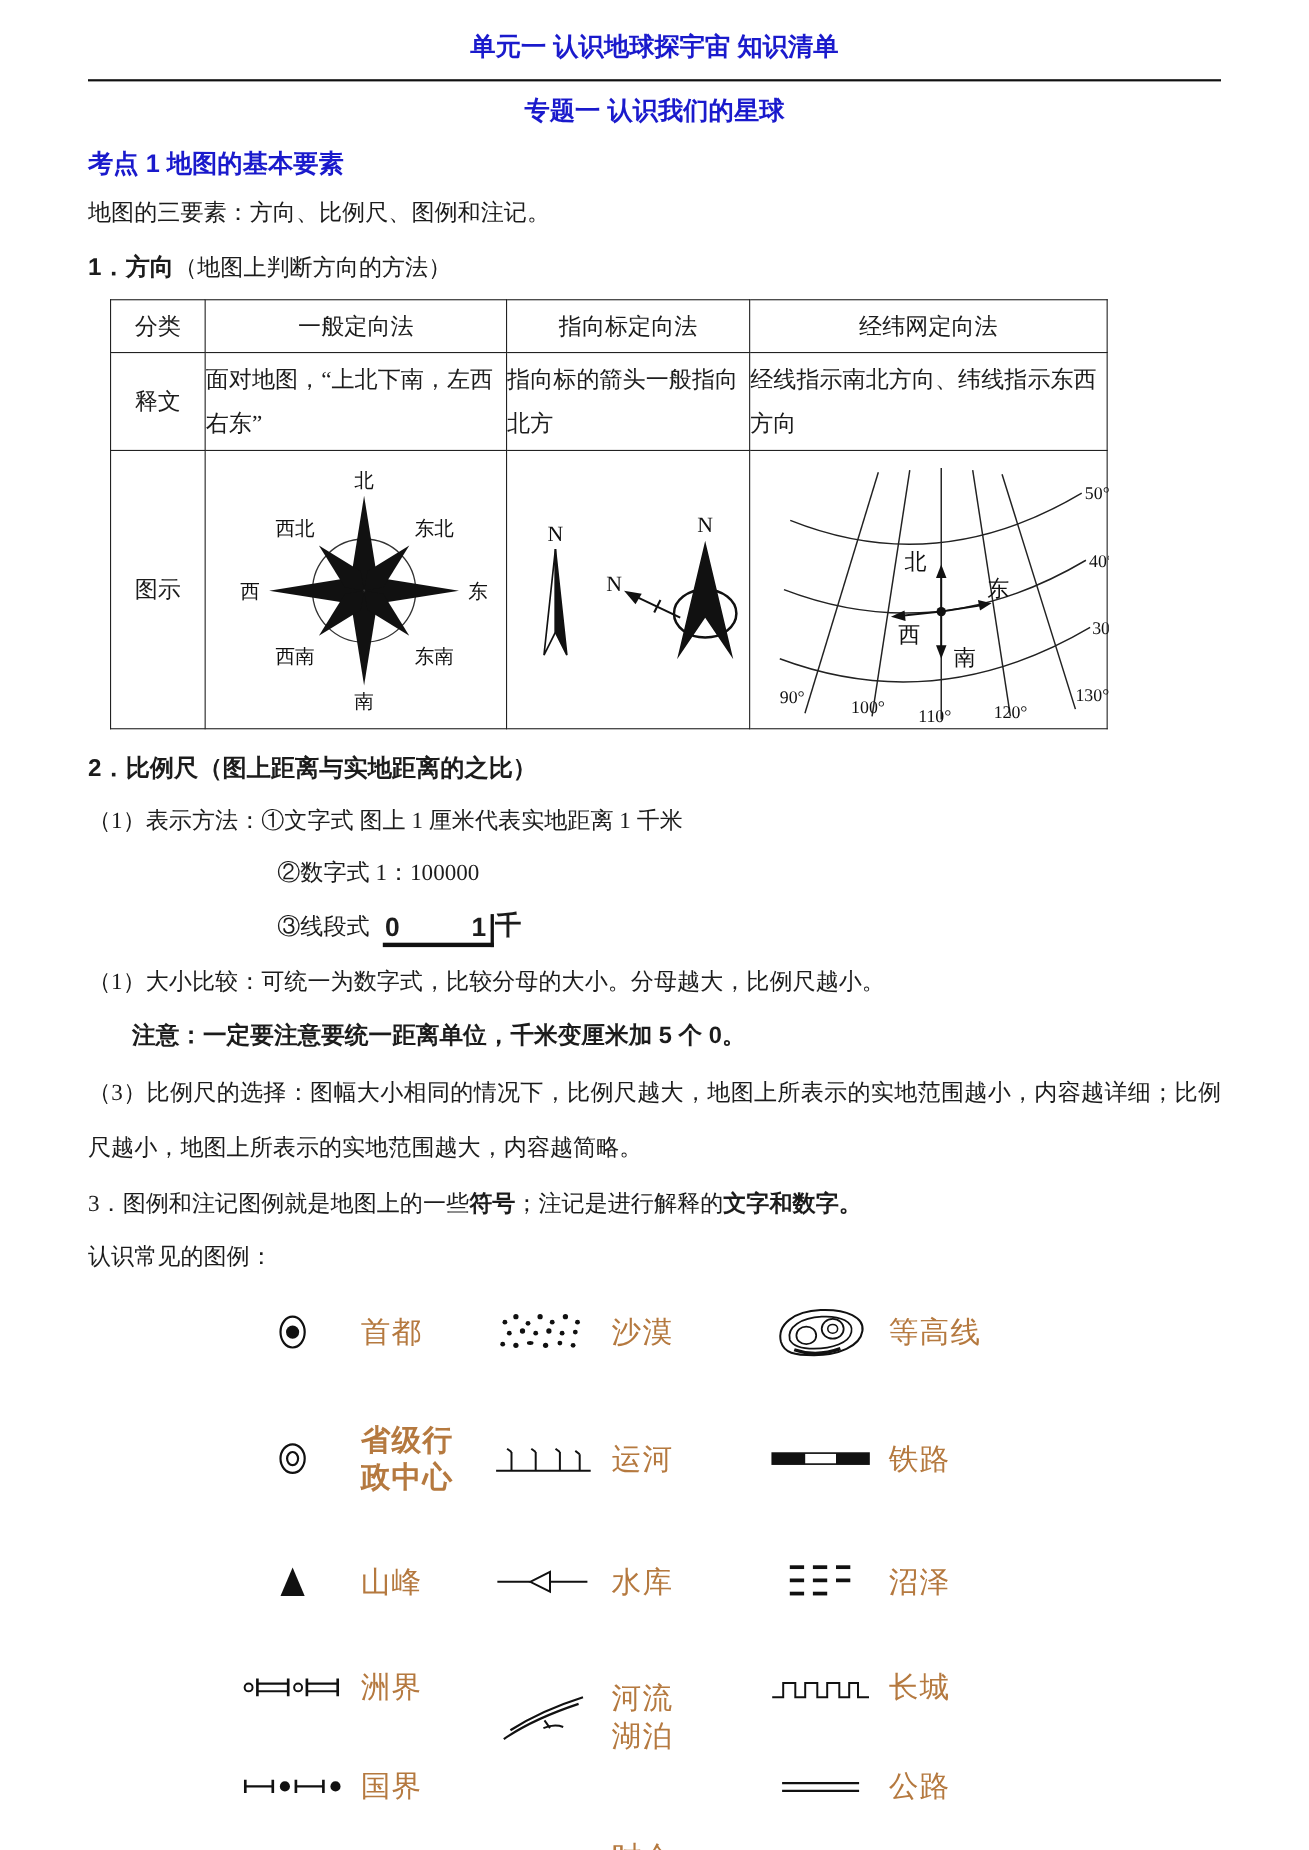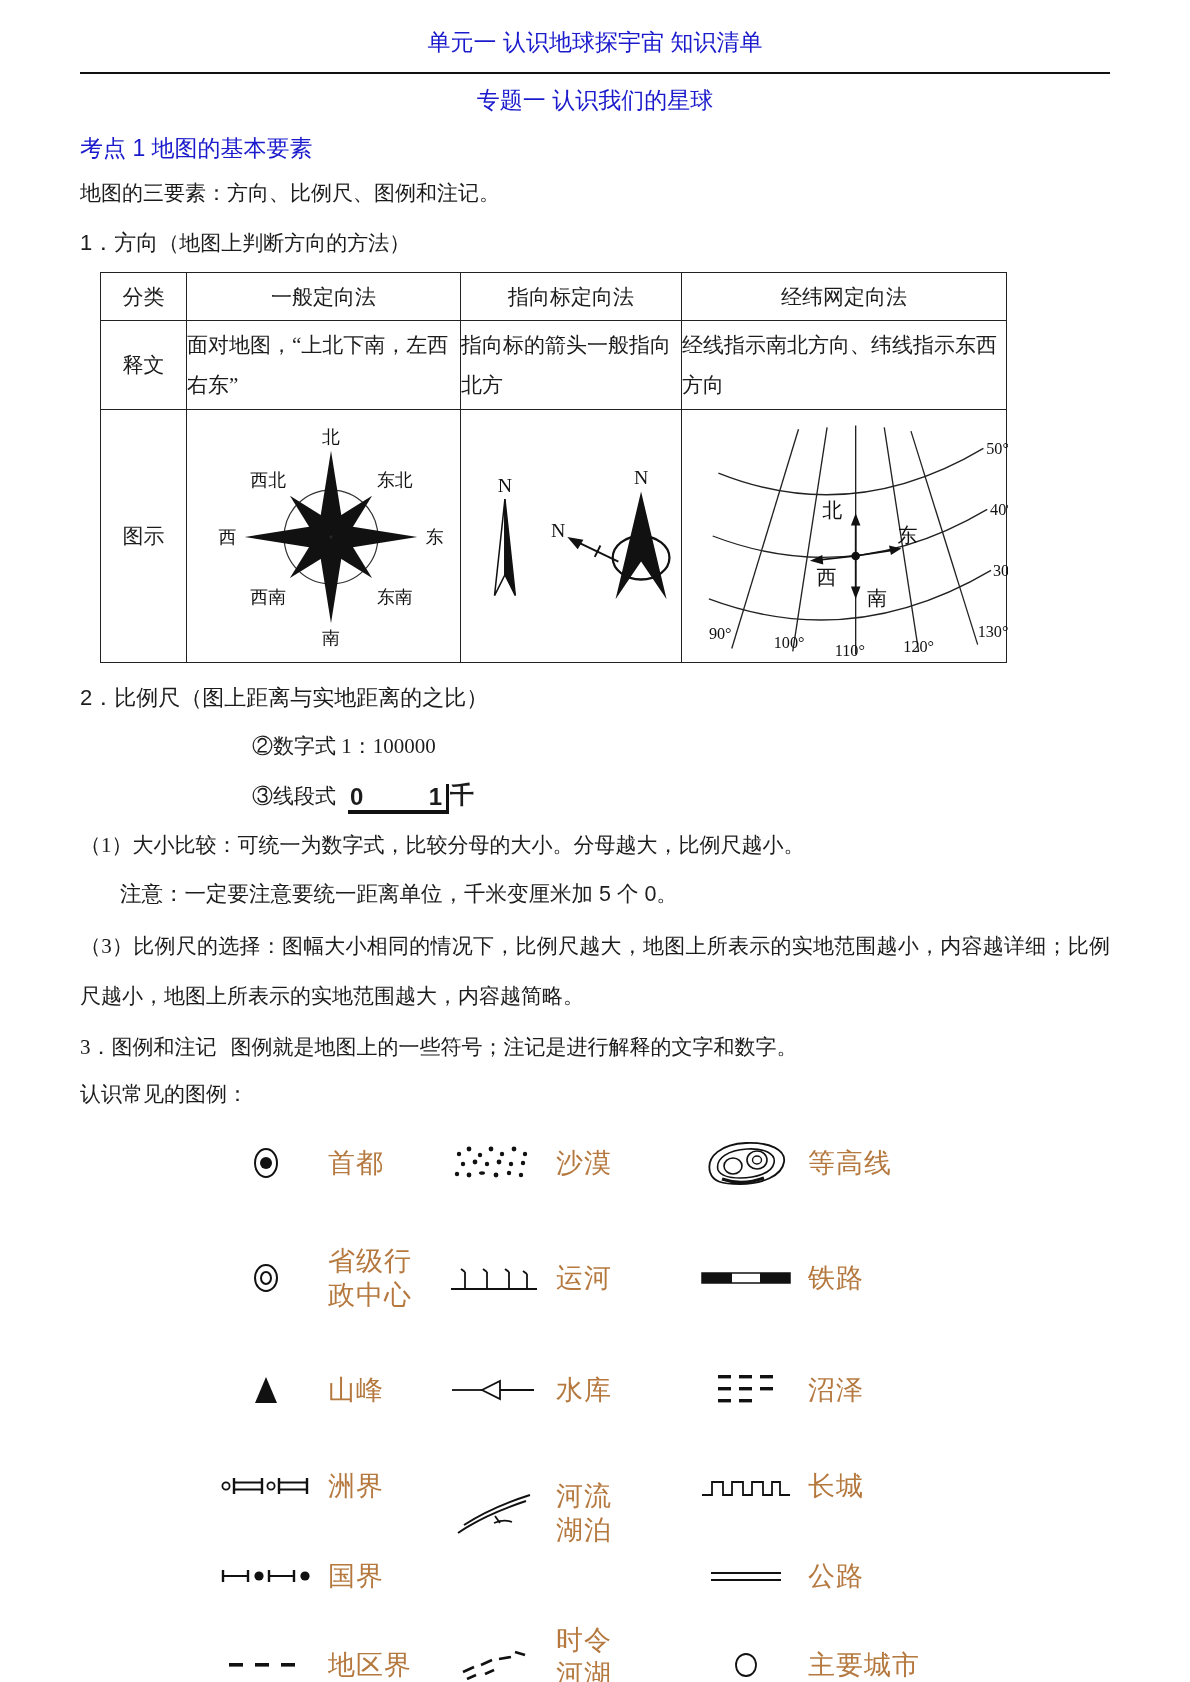--- a/index.html
+++ b/index.html
@@ -3,21 +3,21 @@
 <meta charset="utf-8">
 <style>
   html,body{margin:0;padding:0;background:#ffffff;}
   .page{
     width:1190px;height:1682px;margin:0 auto;background:#fff;
     box-sizing:border-box;padding:26px 80px 0 80px;overflow:hidden;
     font-family:"Liberation Serif","DejaVu Serif",serif;
     font-size:21px;color:#1c1c1c;position:relative;
   }
   .blue{color:#1a1acc;}
-  .bsans{font-family:"Liberation Sans","DejaVu Sans",sans-serif;font-weight:400;}
+  .bsans{font-family:"Liberation Sans","DejaVu Sans",sans-serif;font-weight:700;}
   .doc-title{text-align:center;font-size:23px;line-height:32px;}
   .rule{border:none;border-top:2px solid #111;margin:14px 0 0 0;width:100%;}
   .sub-title{text-align:center;font-size:23px;line-height:32px;margin-top:10px;}
   .kaodian{font-size:23px;line-height:32px;margin-top:16px;}
   .para{line-height:30px;margin-top:14px;}
   .item-line{margin-top:18px;font-size:21px;line-height:34px;}
   .item-line .num{font-size:22px;}
   
   table.dir{border-collapse:collapse;table-layout:fixed;width:906px;margin:12px 0 0 20px;}
   table.dir td{border:1.5px solid #222;text-align:center;vertical-align:middle;font-size:21px;padding:4px 8px;box-sizing:border-box;}
@@ -36,21 +36,21 @@
   .sb-unit{font-weight:700;font-size:24px;font-family:"Liberation Sans",sans-serif;margin-left:1px;}
   
   .legend{display:flex;margin-top:16px;padding-left:138px;}
   .lcol{display:flex;flex-direction:column;gap:32px;}
   .lcol.c1{width:228px;}
   .lcol.c2{width:252px;}
   .lcol.c3{width:270px;}
   .li{display:flex;align-items:center;}
   .sym{width:96px;display:flex;justify-content:center;align-items:center;flex:none;}
   .ll{margin-left:14px;font-size:27px;line-height:34px;color:#b5793f;letter-spacing:1px;}
-  .wrap3{width:3.3em;}
+  .wrap3{width:3.3em;font-weight:bold;}
   .wrap2{width:2.3em;}
   .footer{text-align:center;font-size:20px;margin-top:6px;letter-spacing:4px;}
   svg{display:block;}
   svg text{font-family:"Liberation Serif","DejaVu Serif",serif;fill:#111;}
 </style>
 </head>
 <body>
 
 <div class="page">
 
@@ -153,33 +153,34 @@
           <text x="150" y="254" font-size="17">110°</text>
           <text x="222" y="250" font-size="17">120°</text>
           <text x="300" y="234" font-size="17">130°</text>
         </svg>
       </td>
     </tr>
   </tbody>
     </table>
 
   <div class="h2 bsans">2．比例尺（图上距离与实地距离的之比）</div>
+  <div class="m-line">（1）表示方法：①文字式 图上 1 厘米代表实地距离 1 千米</div>
   <div class="m-line indent">②数字式 1：100000</div>
   <div class="m-line indent" style="margin-top:17px">
     <span>③线段式</span><span class="sb">
         <span>0</span>
         <span>1</span>
       </span><span class="sb-unit">千</span>
   </div>
   <div class="m-line">（1）大小比较：可统一为数字式，比较分母的大小。分母越大，比例尺越小。</div>
   <div class="note-line bsans">注意：一定要注意要统一距离单位，千米变厘米加 5 个 0。</div>
   <div class="just">（3）比例尺的选择：图幅大小相同的情况下，比例尺越大，地图上所表示的实地范围越小，内容越详细；比例尺越小，地图上所表示的实地范围越大，内容越简略。</div>
 
   <div class="m-line" style="margin-top:10px">
-    <span style="margin-right:14px">3．图例和注记</span><span>图例就是地图上的一些</span><span class="bsans">符号</span><span>；注记是进行解释的</span><span class="bsans">文字和数字。</span>
+    <span style="margin-right:0">3．图例和注记</span><span>图例就是地图上的一些</span><span class="bsans">符号</span><span>；注记是进行解释的</span><span class="bsans">文字和数字。</span>
   </div>
   <div class="m-line">认识常见的图例：</div>
 
   <div class="legend">
 
     <div class="lcol c1">
       <div class="li" style="height:74px">
         <span class="sym">
           <svg width="34" height="36" viewBox="0 0 34 36">
               <ellipse cx="17" cy="18" rx="11" ry="14" fill="none" stroke="#111" stroke-width="2"></ellipse>

